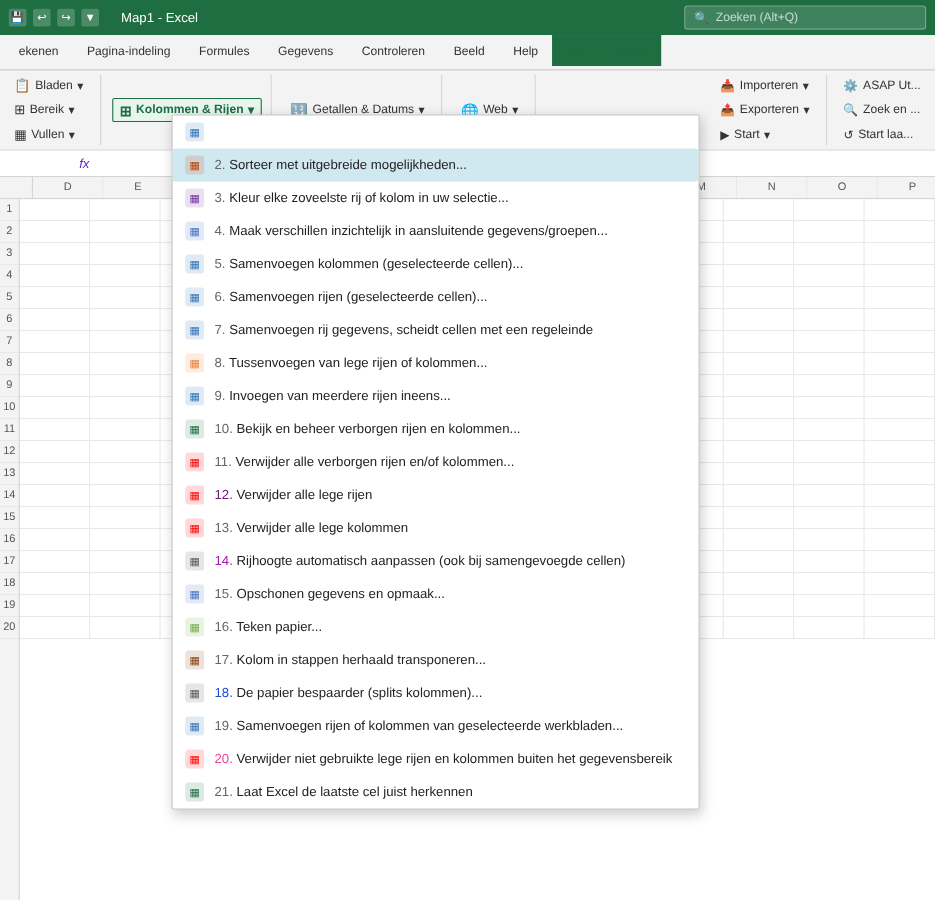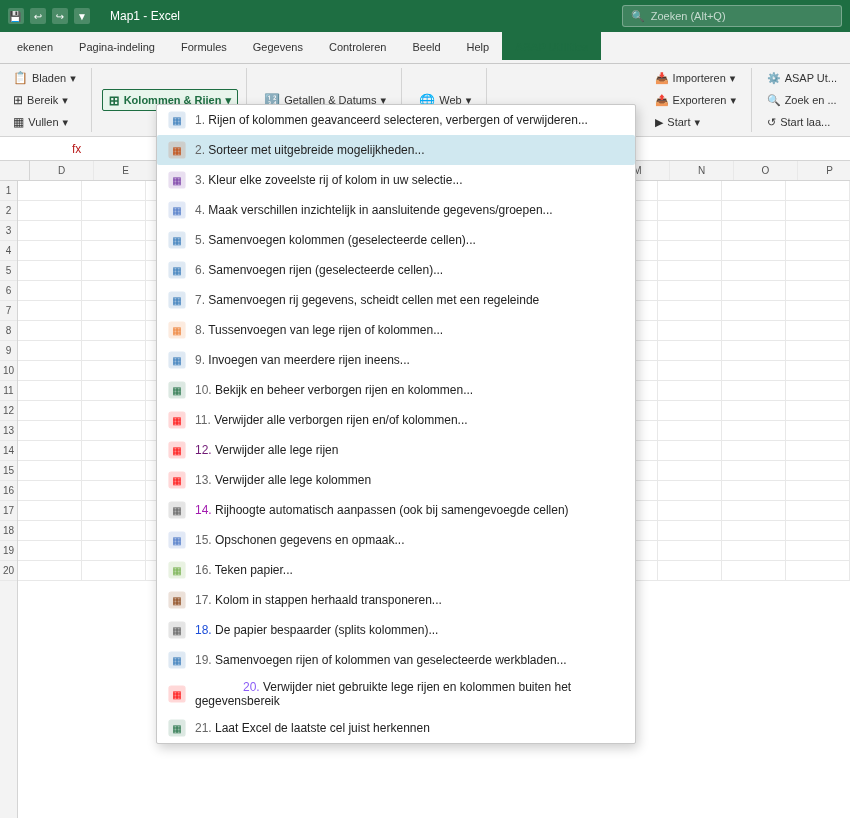--- a/index.html
+++ b/index.html
@@ -370,33 +370,32 @@
           <span>↺</span>
           <span>Start laa...</span>
         </div>
       </div>
     </div>
   </div>
 </div>
 
 <div class="formula-bar">
   <span class="cell-ref"></span>
-  <span style="margin-right:20px;color:#b91c1c;">fx</span>
+  <span style="margin-right:20px;font-style:italic;color:#6d28d9;">fx</span>
 </div>
 
 <div class="dropdown-menu">
 
 <div class="dropdown-item">
       <div class="item-icon">
         <svg width="18" height="18" viewBox="0 0 18 18">
     <rect x="1" y="1" width="16" height="16" rx="2" fill="#2e75b6" opacity="0.15" stroke="#2e75b6" stroke-width="1.2"></rect>
     <text x="9" y="13" text-anchor="middle" font-size="10" fill="#2e75b6" font-family="Arial">▦</text>
   </svg>
       </div>
-      <span class="item-text"><span class="item-number" style="color:#666;">1.</span> Rijen of kolommen geavanceerd selecteren, verbergen of verwijderen...</span>
     </div>
     <div class="dropdown-item highlighted">
       <div class="item-icon">
         <svg width="18" height="18" viewBox="0 0 18 18">
     <rect x="1" y="1" width="16" height="16" rx="2" fill="#c04000" opacity="0.15" stroke="#c04000" stroke-width="1.2"></rect>
     <text x="9" y="13" text-anchor="middle" font-size="10" fill="#c04000" font-family="Arial">▦</text>
   </svg>
       </div>
       <span class="item-text"><span class="item-number" style="color:#666;">2.</span> Sorteer met uitgebreide mogelijkheden...</span>
     </div>
@@ -553,21 +552,21 @@
       </div>
       <span class="item-text"><span class="item-number" style="color:#666;">19.</span> Samenvoegen rijen of kolommen van geselecteerde werkbladen...</span>
     </div>
     <div class="dropdown-item">
       <div class="item-icon">
         <svg width="18" height="18" viewBox="0 0 18 18">
     <rect x="1" y="1" width="16" height="16" rx="2" fill="#ff0000" opacity="0.15" stroke="#ff0000" stroke-width="1.2"></rect>
     <text x="9" y="13" text-anchor="middle" font-size="10" fill="#ff0000" font-family="Arial">▦</text>
   </svg>
       </div>
-      <span class="item-text"><span class="item-number" style="color:#8b5cf6;margin-left:48px;">20.</span> Verwijder niet gebruikte lege rijen en kolommen buiten het gegevensbereik</span>
+      <span class="item-text"><span class="item-number" style="color:#ec4899;">20.</span> Verwijder niet gebruikte lege rijen en kolommen buiten het gegevensbereik</span>
     </div>
     <div class="dropdown-item">
       <div class="item-icon">
         <svg width="18" height="18" viewBox="0 0 18 18">
     <rect x="1" y="1" width="16" height="16" rx="2" fill="#1e6e42" opacity="0.15" stroke="#1e6e42" stroke-width="1.2"></rect>
     <text x="9" y="13" text-anchor="middle" font-size="10" fill="#1e6e42" font-family="Arial">▦</text>
   </svg>
       </div>
       <span class="item-text"><span class="item-number" style="color:#666;">21.</span> Laat Excel de laatste cel juist herkennen</span>
     </div>

